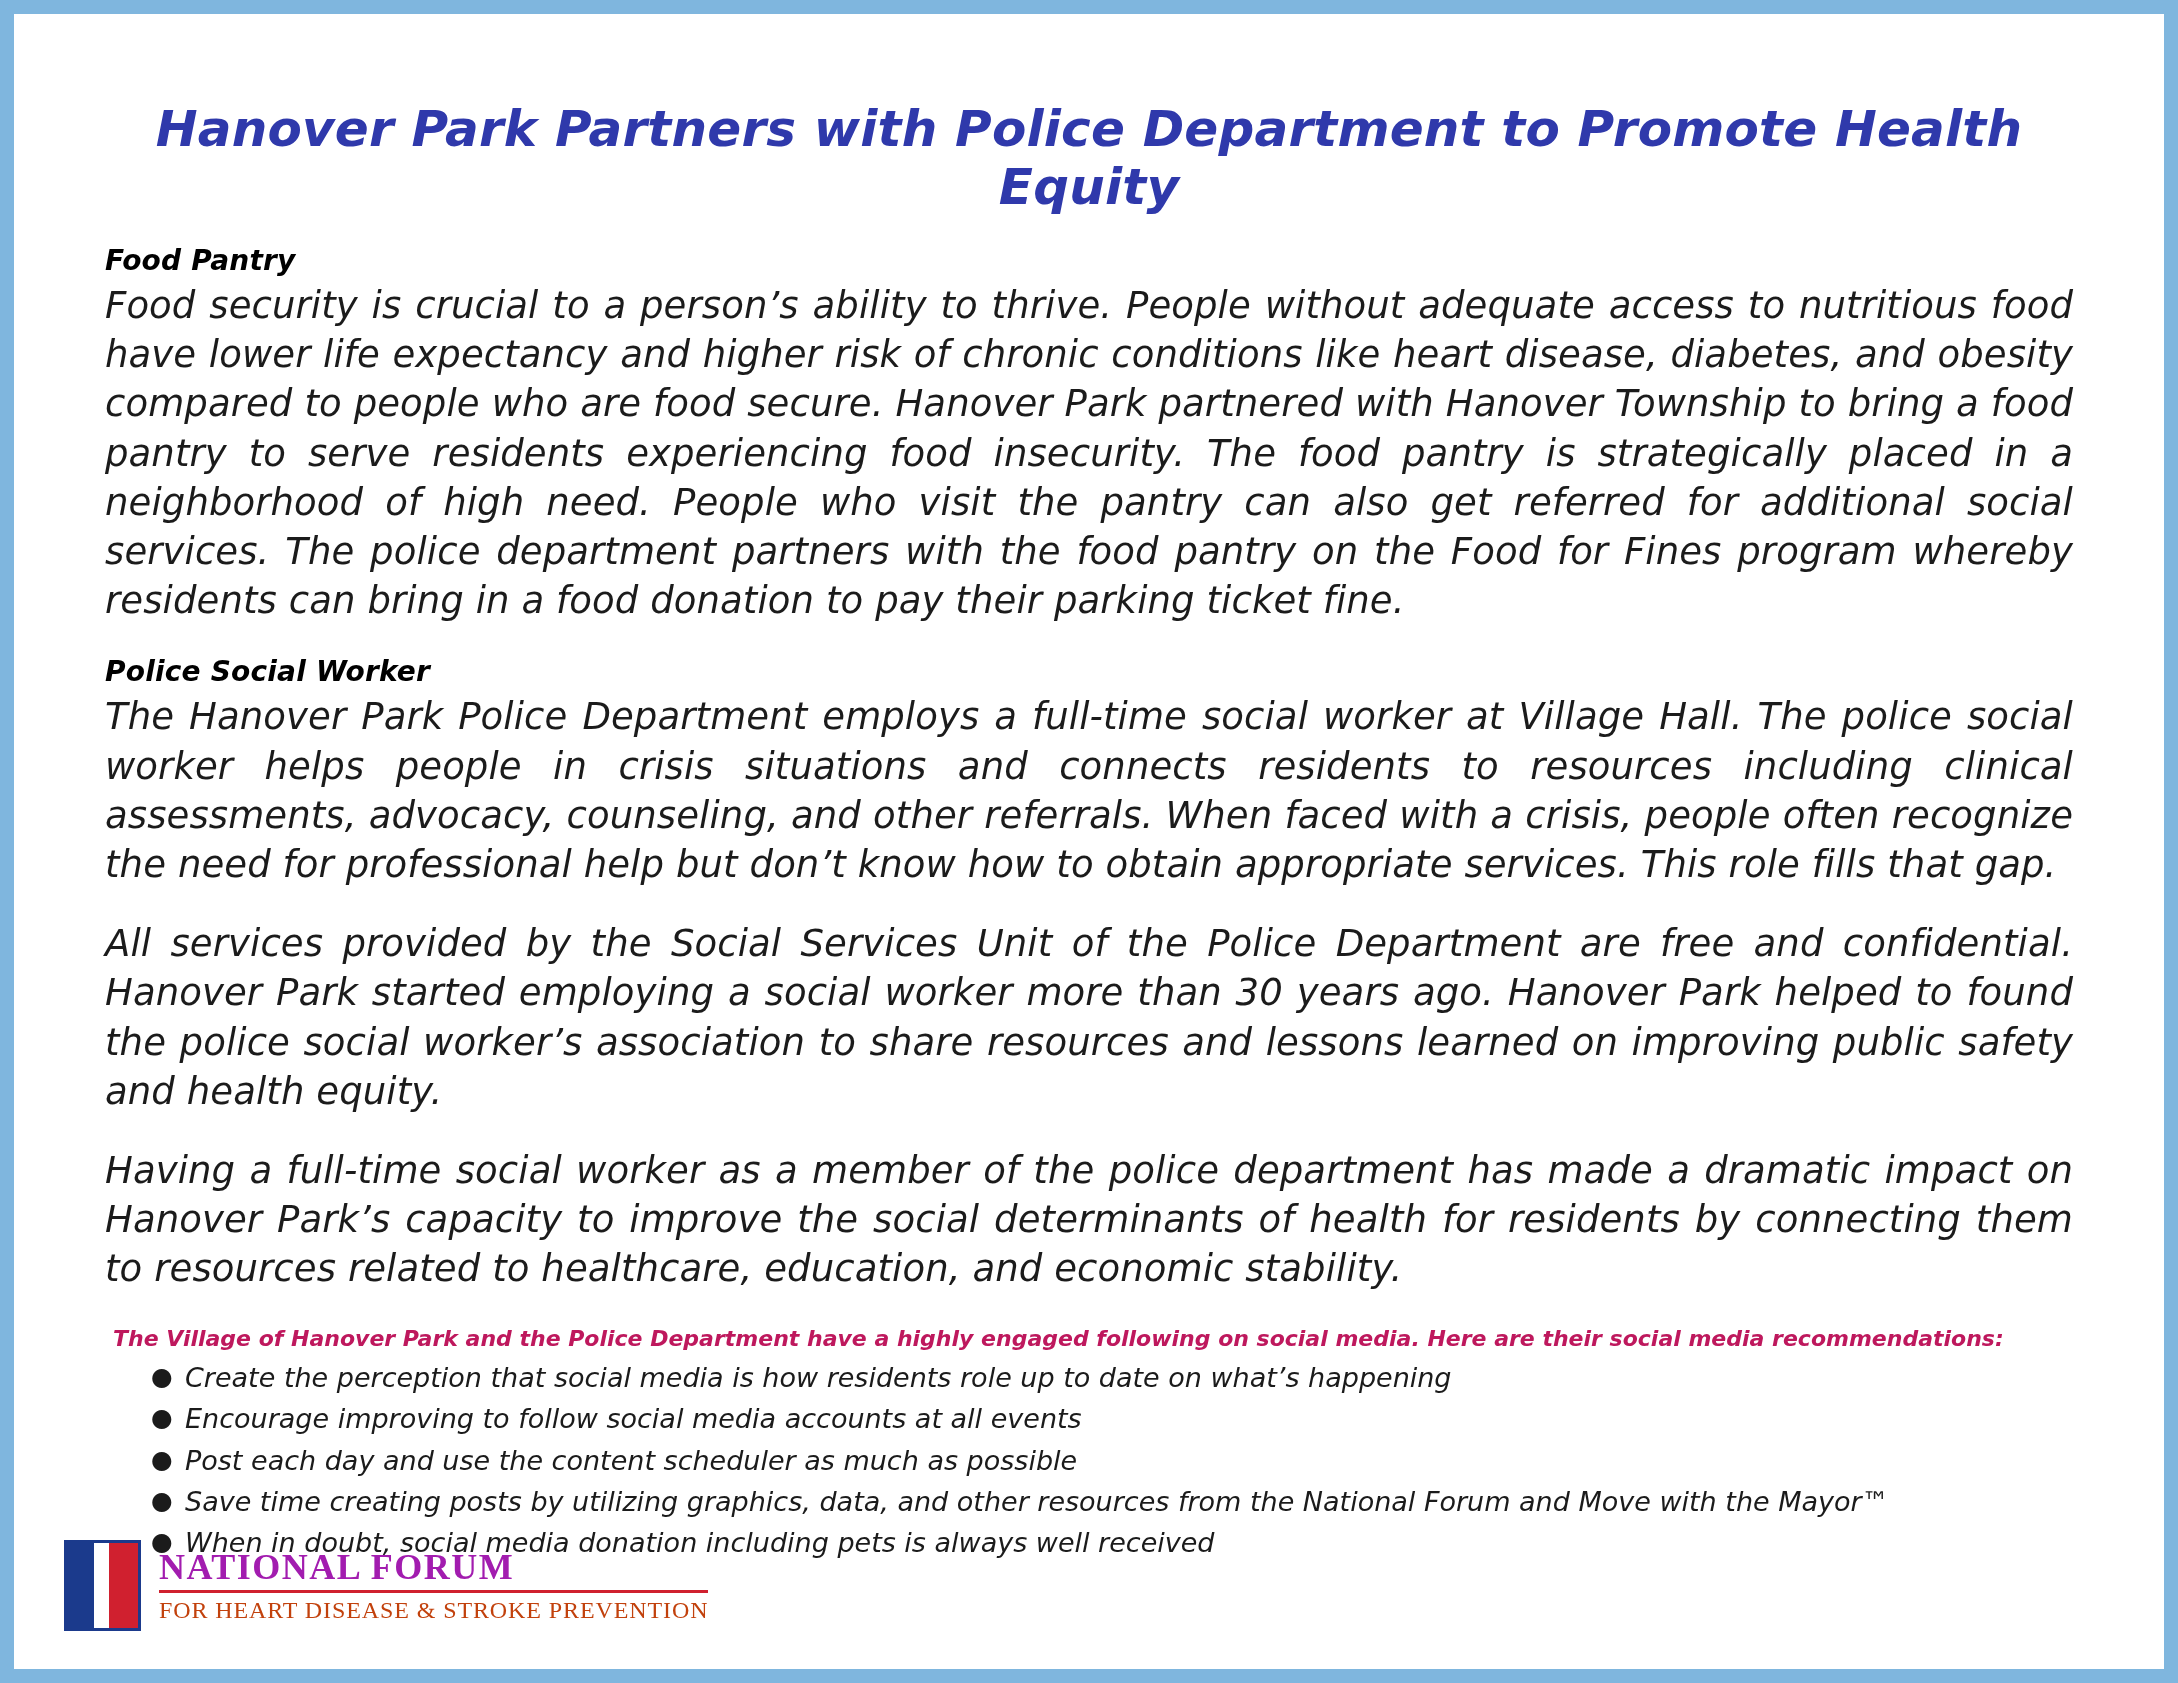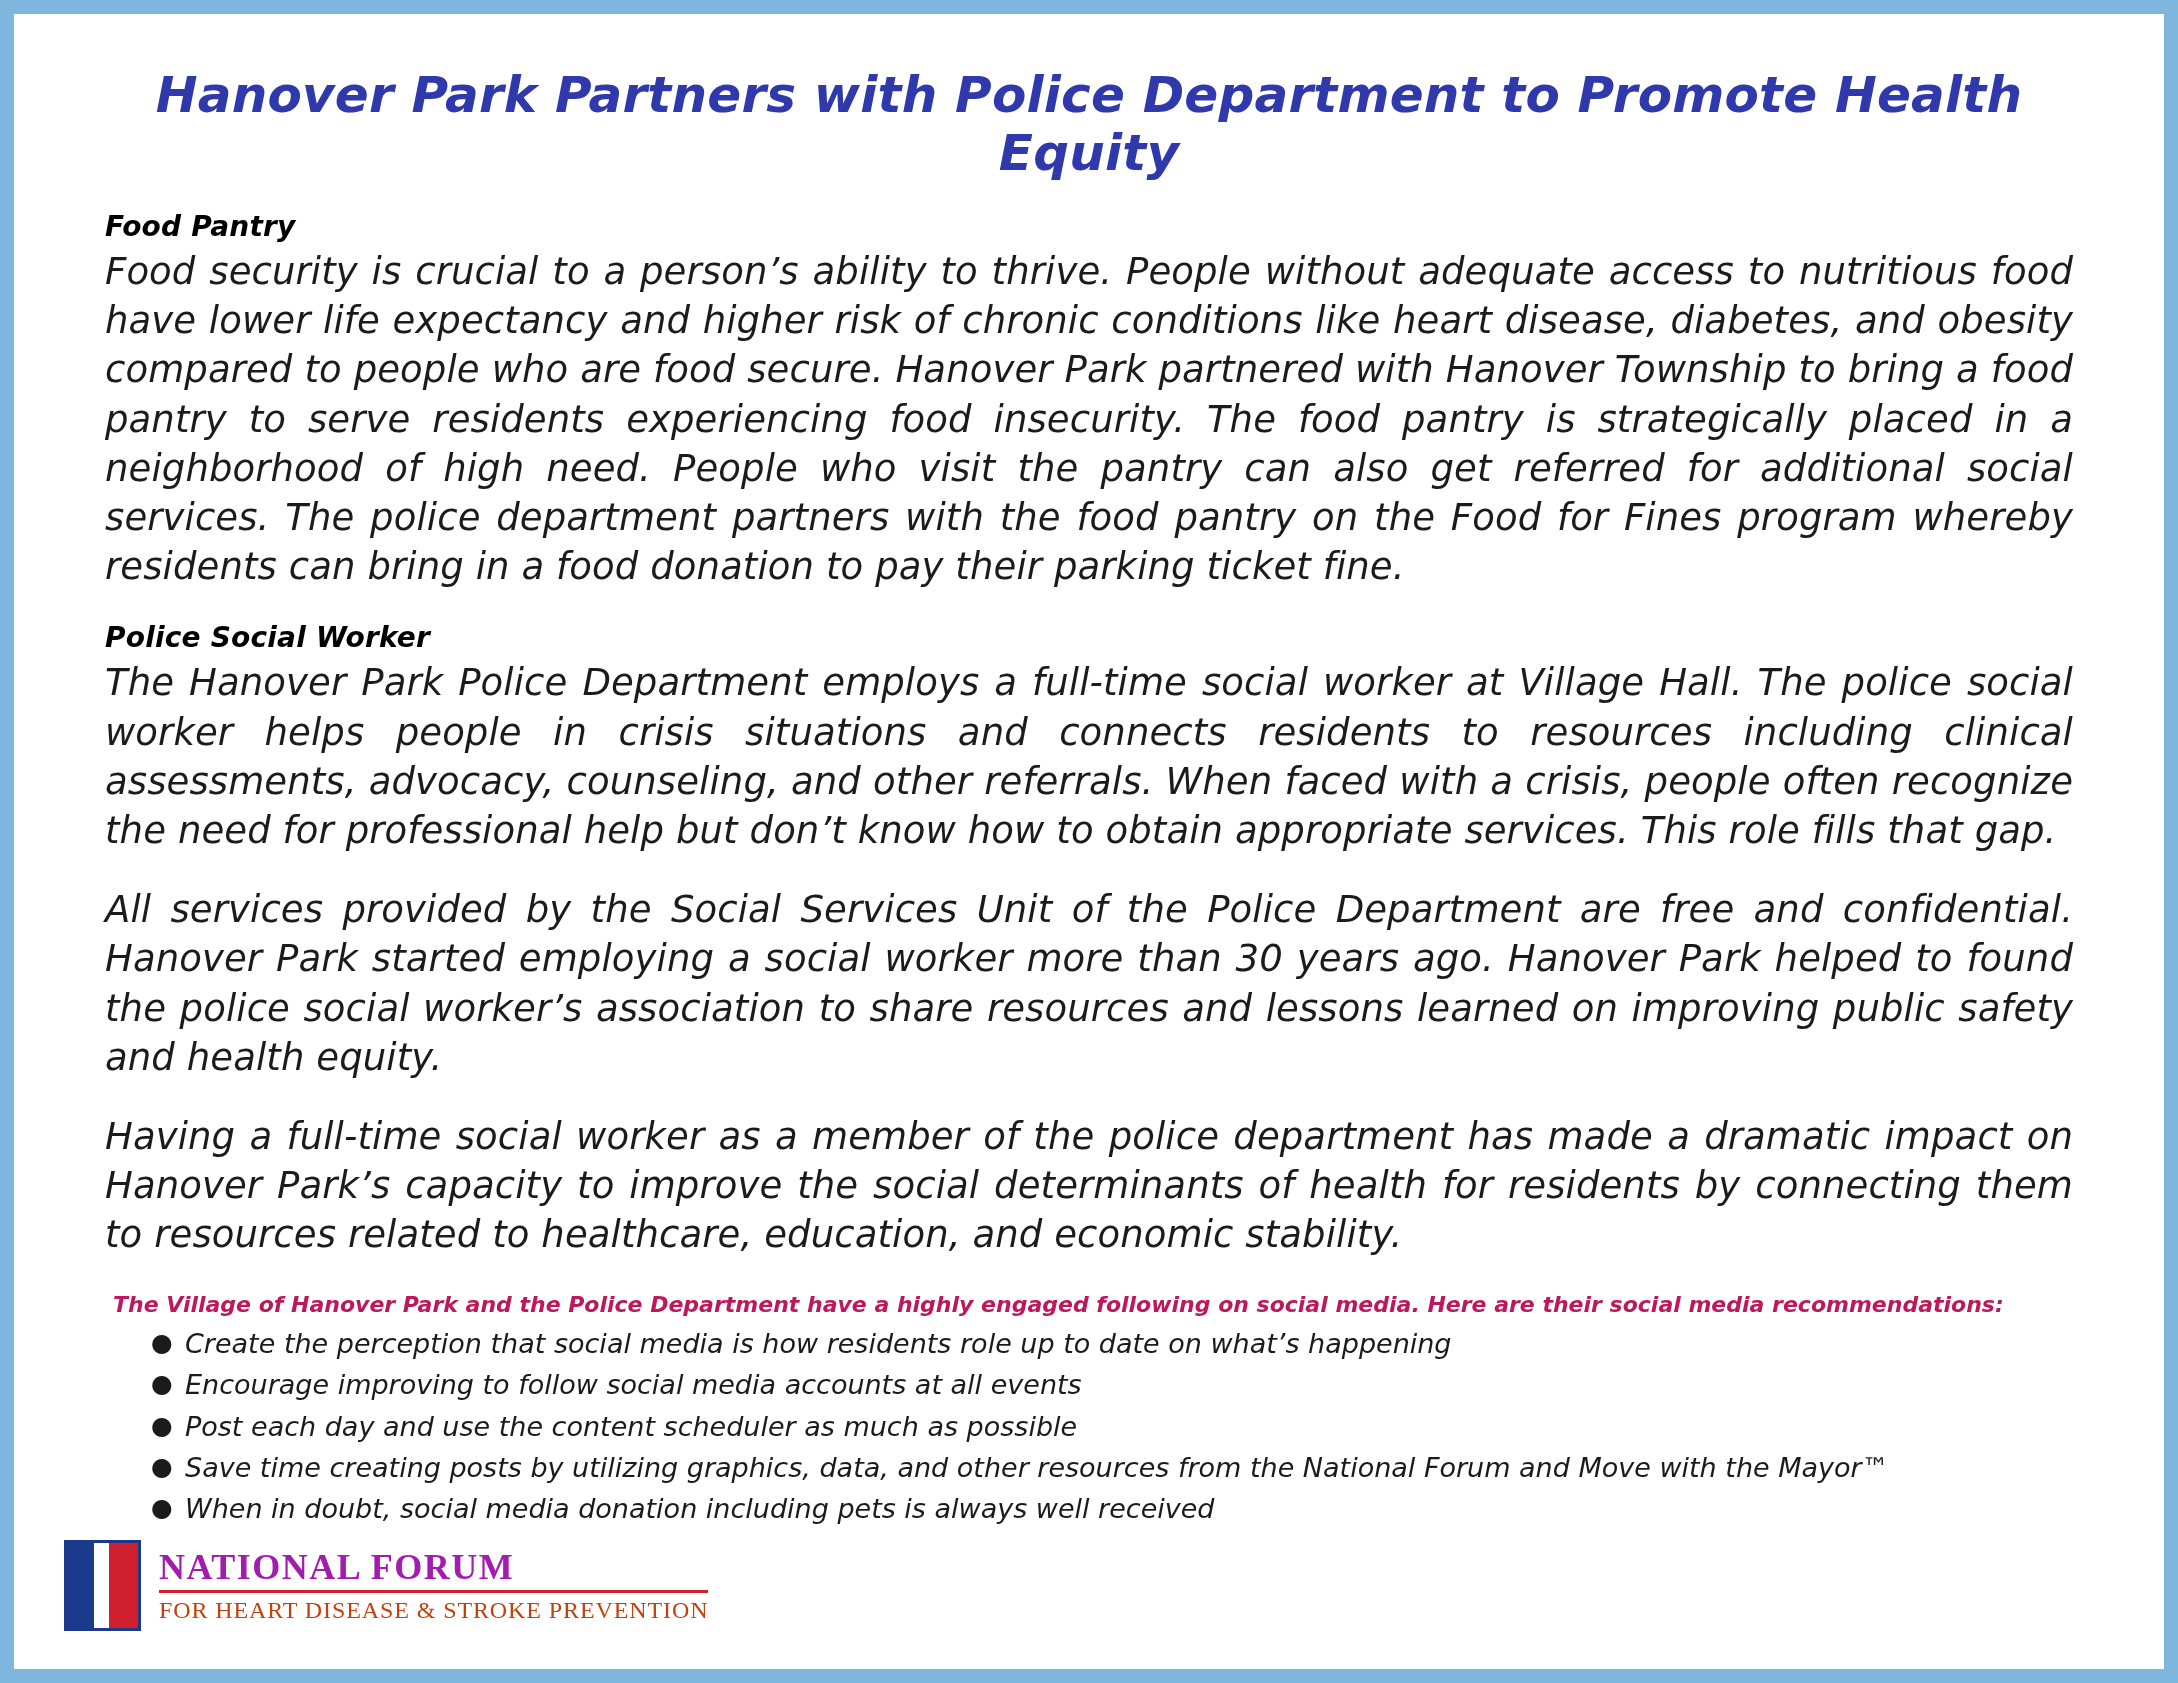--- a/index.html
+++ b/index.html
@@ -21,21 +21,21 @@
     background: #ffffff;
     border: 14px solid #7fb6de;
   }
   .inner {
     position: absolute;
     top: 0;
     left: 0;
     right: 0;
     bottom: 0;
     background: #ffffff;
-    padding: 41px 91px 0 91px;
+    padding: 75px 91px 0 91px;
     box-sizing: border-box;
   }
   .doc-title {
     color: #2f39ab;
     font-family: "DejaVu Sans", sans-serif;
     font-style: italic;
     font-weight: bold;
     font-size: 50px;
     line-height: 1.15;
     text-align: center;

